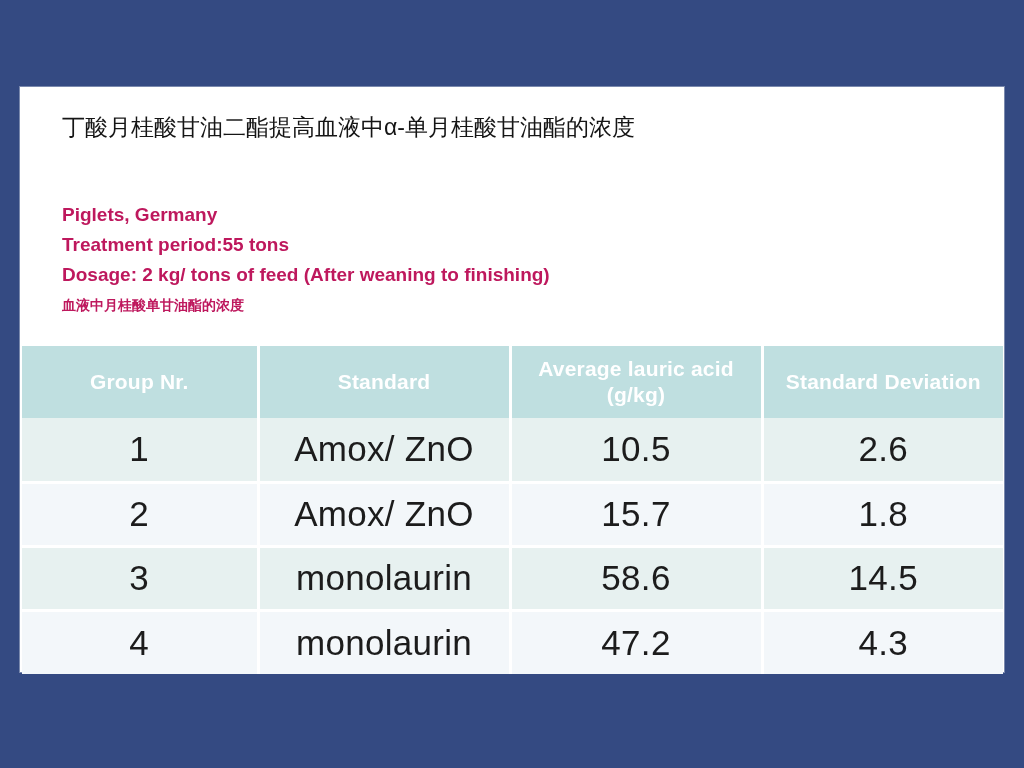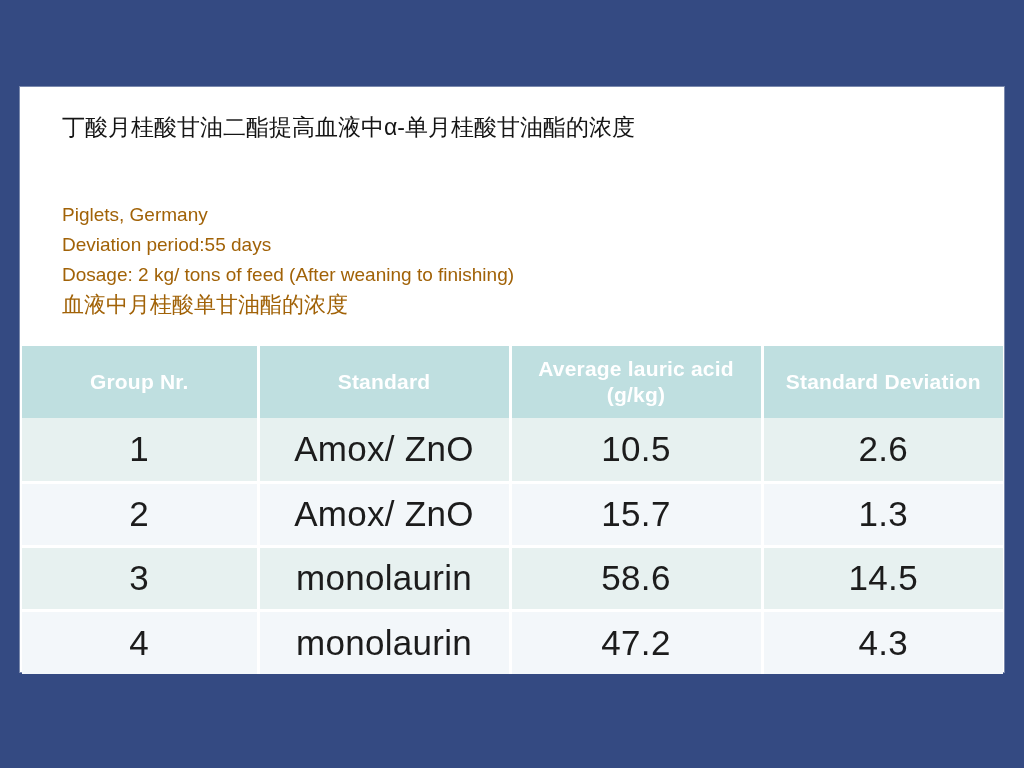--- a/index.html
+++ b/index.html
@@ -38,25 +38,25 @@
 
   
   #body-block {
     position:absolute;
     left:42px; top:113px;
     width:900px;
   }
   .body-line {
     font-size:19px;
     line-height:30px;
-    color:#a16207;
-    font-weight:400;
+    color:#be185d;
+    font-weight:700;
     white-space:nowrap;
   }
-  .body-line.cjk { font-size:22px; }
+  .body-line.cjk { font-size:14px; }
 
   
   #data-table {
     position:absolute;
     left:2px; top:259px;
     width:981px;
     border-collapse:collapse;
     table-layout:fixed;
   }
   #data-table col.c1 { width:236px; }
@@ -99,21 +99,21 @@
 </style>
 </head>
 <body>
 
 <div id="slide">
 
   <div id="slide-title">丁酸月桂酸甘油二酯提高血液中α-单月桂酸甘油酯的浓度</div>
 
   <div id="body-block">
     <div class="body-line">Piglets, Germany</div>
-    <div class="body-line">Deviation period:55 days</div>
+    <div class="body-line">Treatment period:55 tons</div>
     <div class="body-line">Dosage: 2 kg/ tons of feed (After weaning to finishing)</div>
     <div class="body-line cjk">血液中月桂酸单甘油酯的浓度</div>
   </div>
 
   <table id="data-table">
     <colgroup>
       <col class="c1">
         <col class="c2">
         <col class="c3">
         <col class="c4">
@@ -130,21 +130,21 @@
       <tr class="odd">
         <td>1</td>
         <td>Amox/ ZnO</td>
         <td>10.5</td>
         <td>2.6</td>
       </tr>
       <tr class="even">
         <td>2</td>
         <td>Amox/ ZnO</td>
         <td>15.7</td>
-        <td>1.3</td>
+        <td>1.8</td>
       </tr>
       <tr class="odd">
         <td>3</td>
         <td>monolaurin</td>
         <td>58.6</td>
         <td>14.5</td>
       </tr>
       <tr class="even">
         <td>4</td>
         <td>monolaurin</td>

